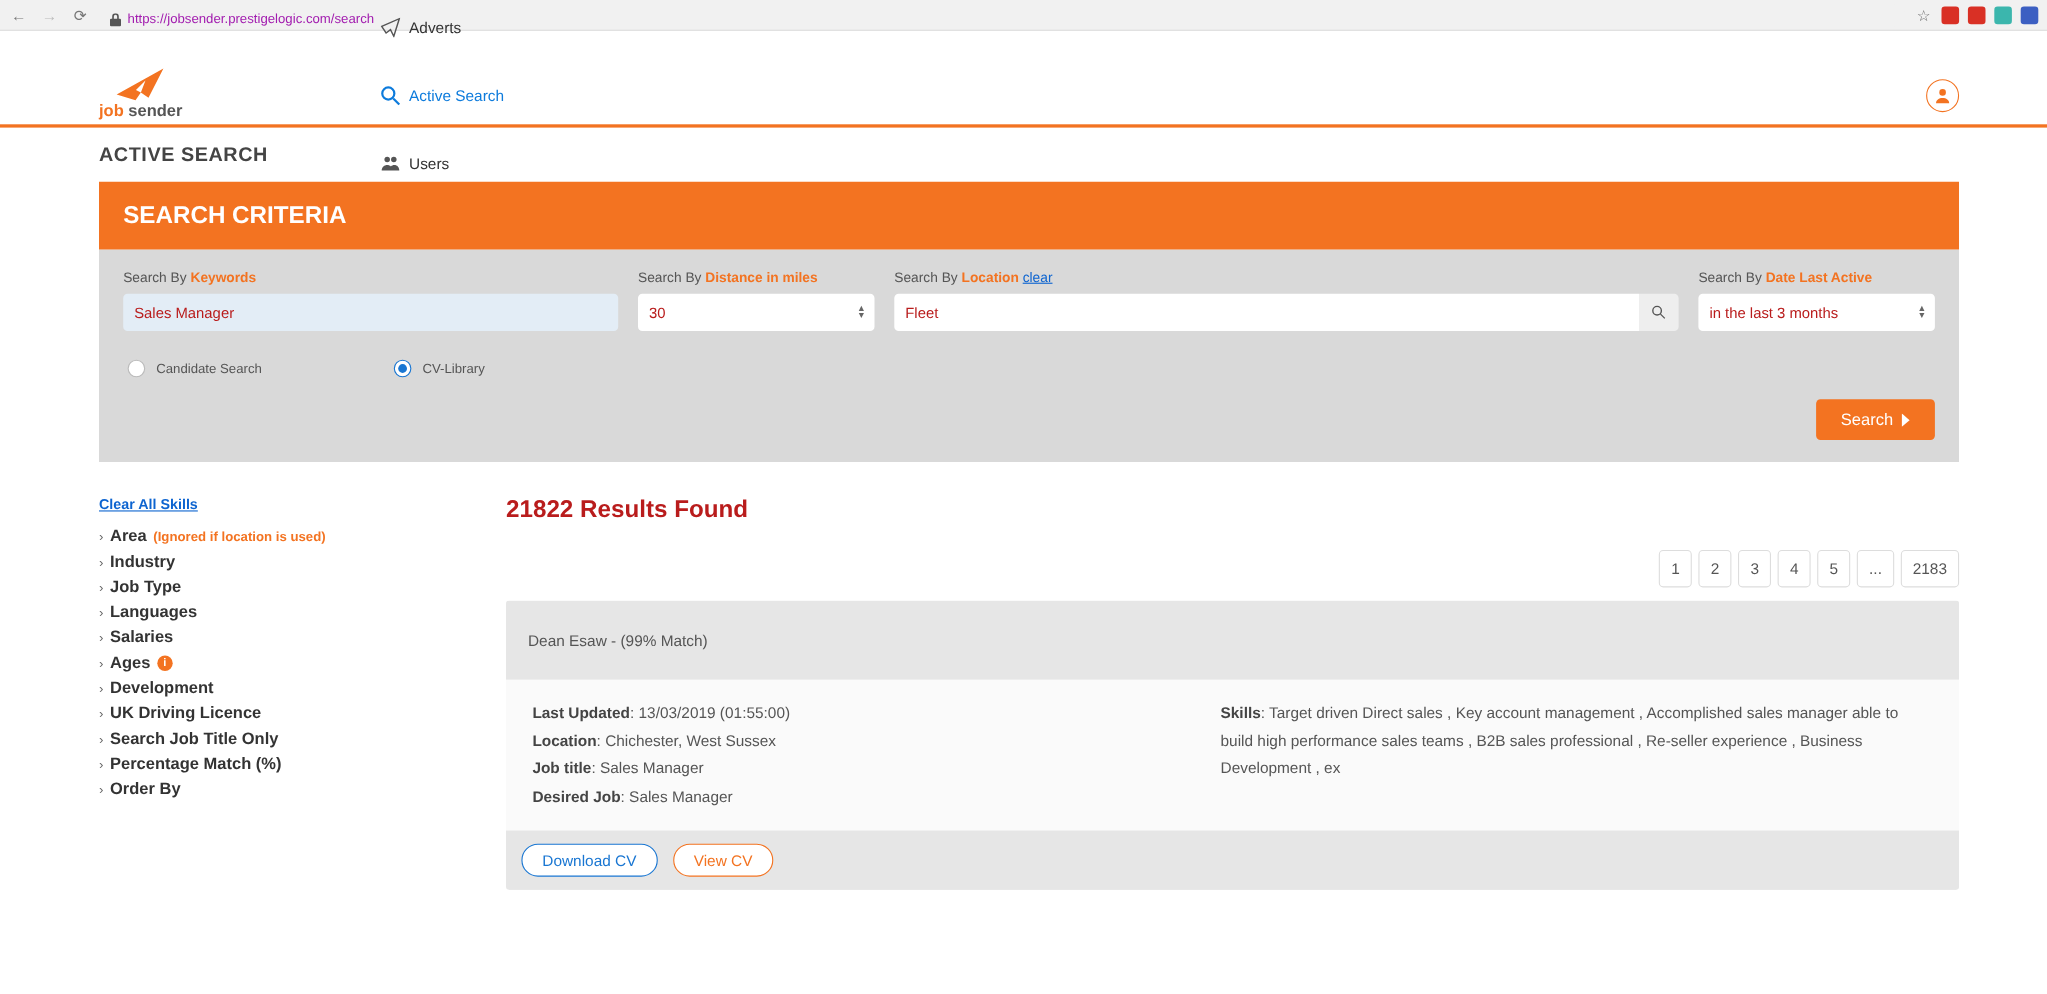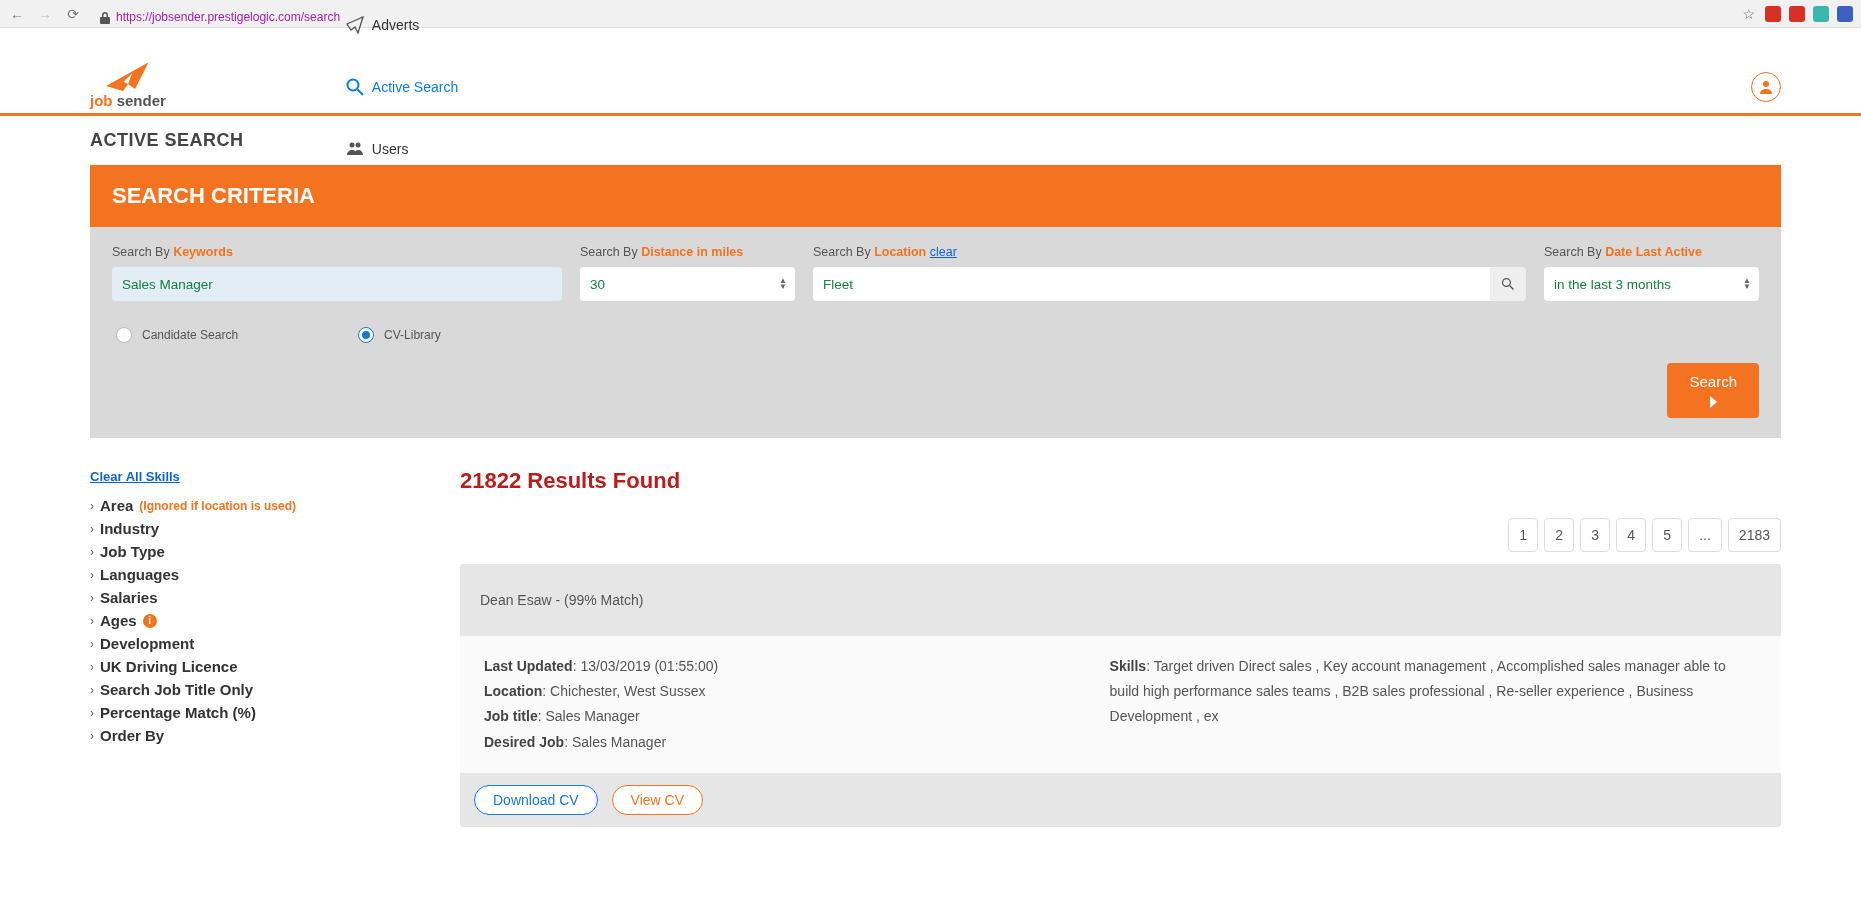--- a/index.html
+++ b/index.html
@@ -40,36 +40,36 @@
 .criteria-body { background: #d9d9d9; padding: 18px 22px 20px; }
 .criteria-row { display: flex; gap: 18px; }
 .field { display: flex; flex-direction: column; gap: 8px; }
 .field-kw { flex: 0 0 450px; }
 .field-dist { flex: 0 0 215px; }
 .field-loc { flex: 1; }
 .field-date { flex: 0 0 215px; }
 .field-label { font-size: 12.5px; color: #555; }
 .field-label .accent { color: #f37321; font-weight: 600; }
 .field-label .clear-link { color: #0d64d0; text-decoration: underline; cursor: pointer; }
-.input { height: 34px; border-radius: 4px; background: #fff; border: none; padding: 4px 10px; font-size: 13.5px; color: #15803d; outline: none; }
+.input { height: 34px; border-radius: 4px; background: #fff; border: none; padding: 4px 10px; font-size: 13.5px; color: #b91c1c; outline: none; }
 .input.kw { background: #e3edf6; }
 .select-arrows { position: absolute; right: 8px; top: 50%; transform: translateY(-50%); pointer-events: none; font-size: 8px; color: #666; line-height: 6px; }
 .loc-group { display: flex; }
 .loc-group .input { flex: 1; border-radius: 4px 0 0 4px; }
 .loc-btn { width: 36px; background: #eee; border-radius: 0 4px 4px 0; display: flex; align-items: center; justify-content: center; cursor: pointer; }
 
 .radio-row { display: flex; gap: 120px; align-items: center; margin-top: 26px; padding-left: 4px; }
 .radio-item { display: flex; align-items: center; gap: 10px; color: #555; font-size: 12px; cursor: pointer; }
 .radio-outer { width: 16px; height: 16px; border-radius: 50%; border: 1.5px solid #bbb; display: flex; align-items: center; justify-content: center; background: #fff; }
 .radio-item.selected .radio-outer { border-color: #1976d2; }
 .radio-inner { width: 8px; height: 8px; border-radius: 50%; background: #1976d2; display: none; }
 .radio-item.selected .radio-inner { display: block; }
 
 .search-btn-row { display: flex; justify-content: flex-end; margin-top: 20px; }
-.search-btn { background: #f37321; color: #fff; border-radius: 4px; padding: 10px 22px; font-size: 15px; display: flex; align-items: center; gap: 6px; cursor: pointer; flex-direction: column; }
+.search-btn { background: #f37321; color: #fff; border-radius: 4px; padding: 10px 22px; font-size: 15px; display: flex; align-items: center; gap: 6px; cursor: pointer; }
 
 
 .results-area { display: flex; gap: 40px; margin-top: 30px; }
 .filters-col { flex: 0 0 330px; }
 .clear-filters { color: #0d64d0; text-decoration: underline; font-size: 13px; font-weight: 600; cursor: pointer; display: inline-block; margin-bottom: 10px; }
 .filter-item { display: flex; align-items: center; gap: 6px; font-size: 15px; font-weight: 600; color: #333; padding: 3px 0; cursor: pointer; }
 .filter-item .chev { color: #666; font-size: 12px; font-weight: 400; }
 .filter-note { color: #f37321; font-size: 12px; font-weight: 600; }
 .info-badge { width: 14px; height: 14px; border-radius: 50%; background: #f37321; color: #fff; font-size: 10px; font-weight: 700; display: inline-flex; align-items: center; justify-content: center; }
 

